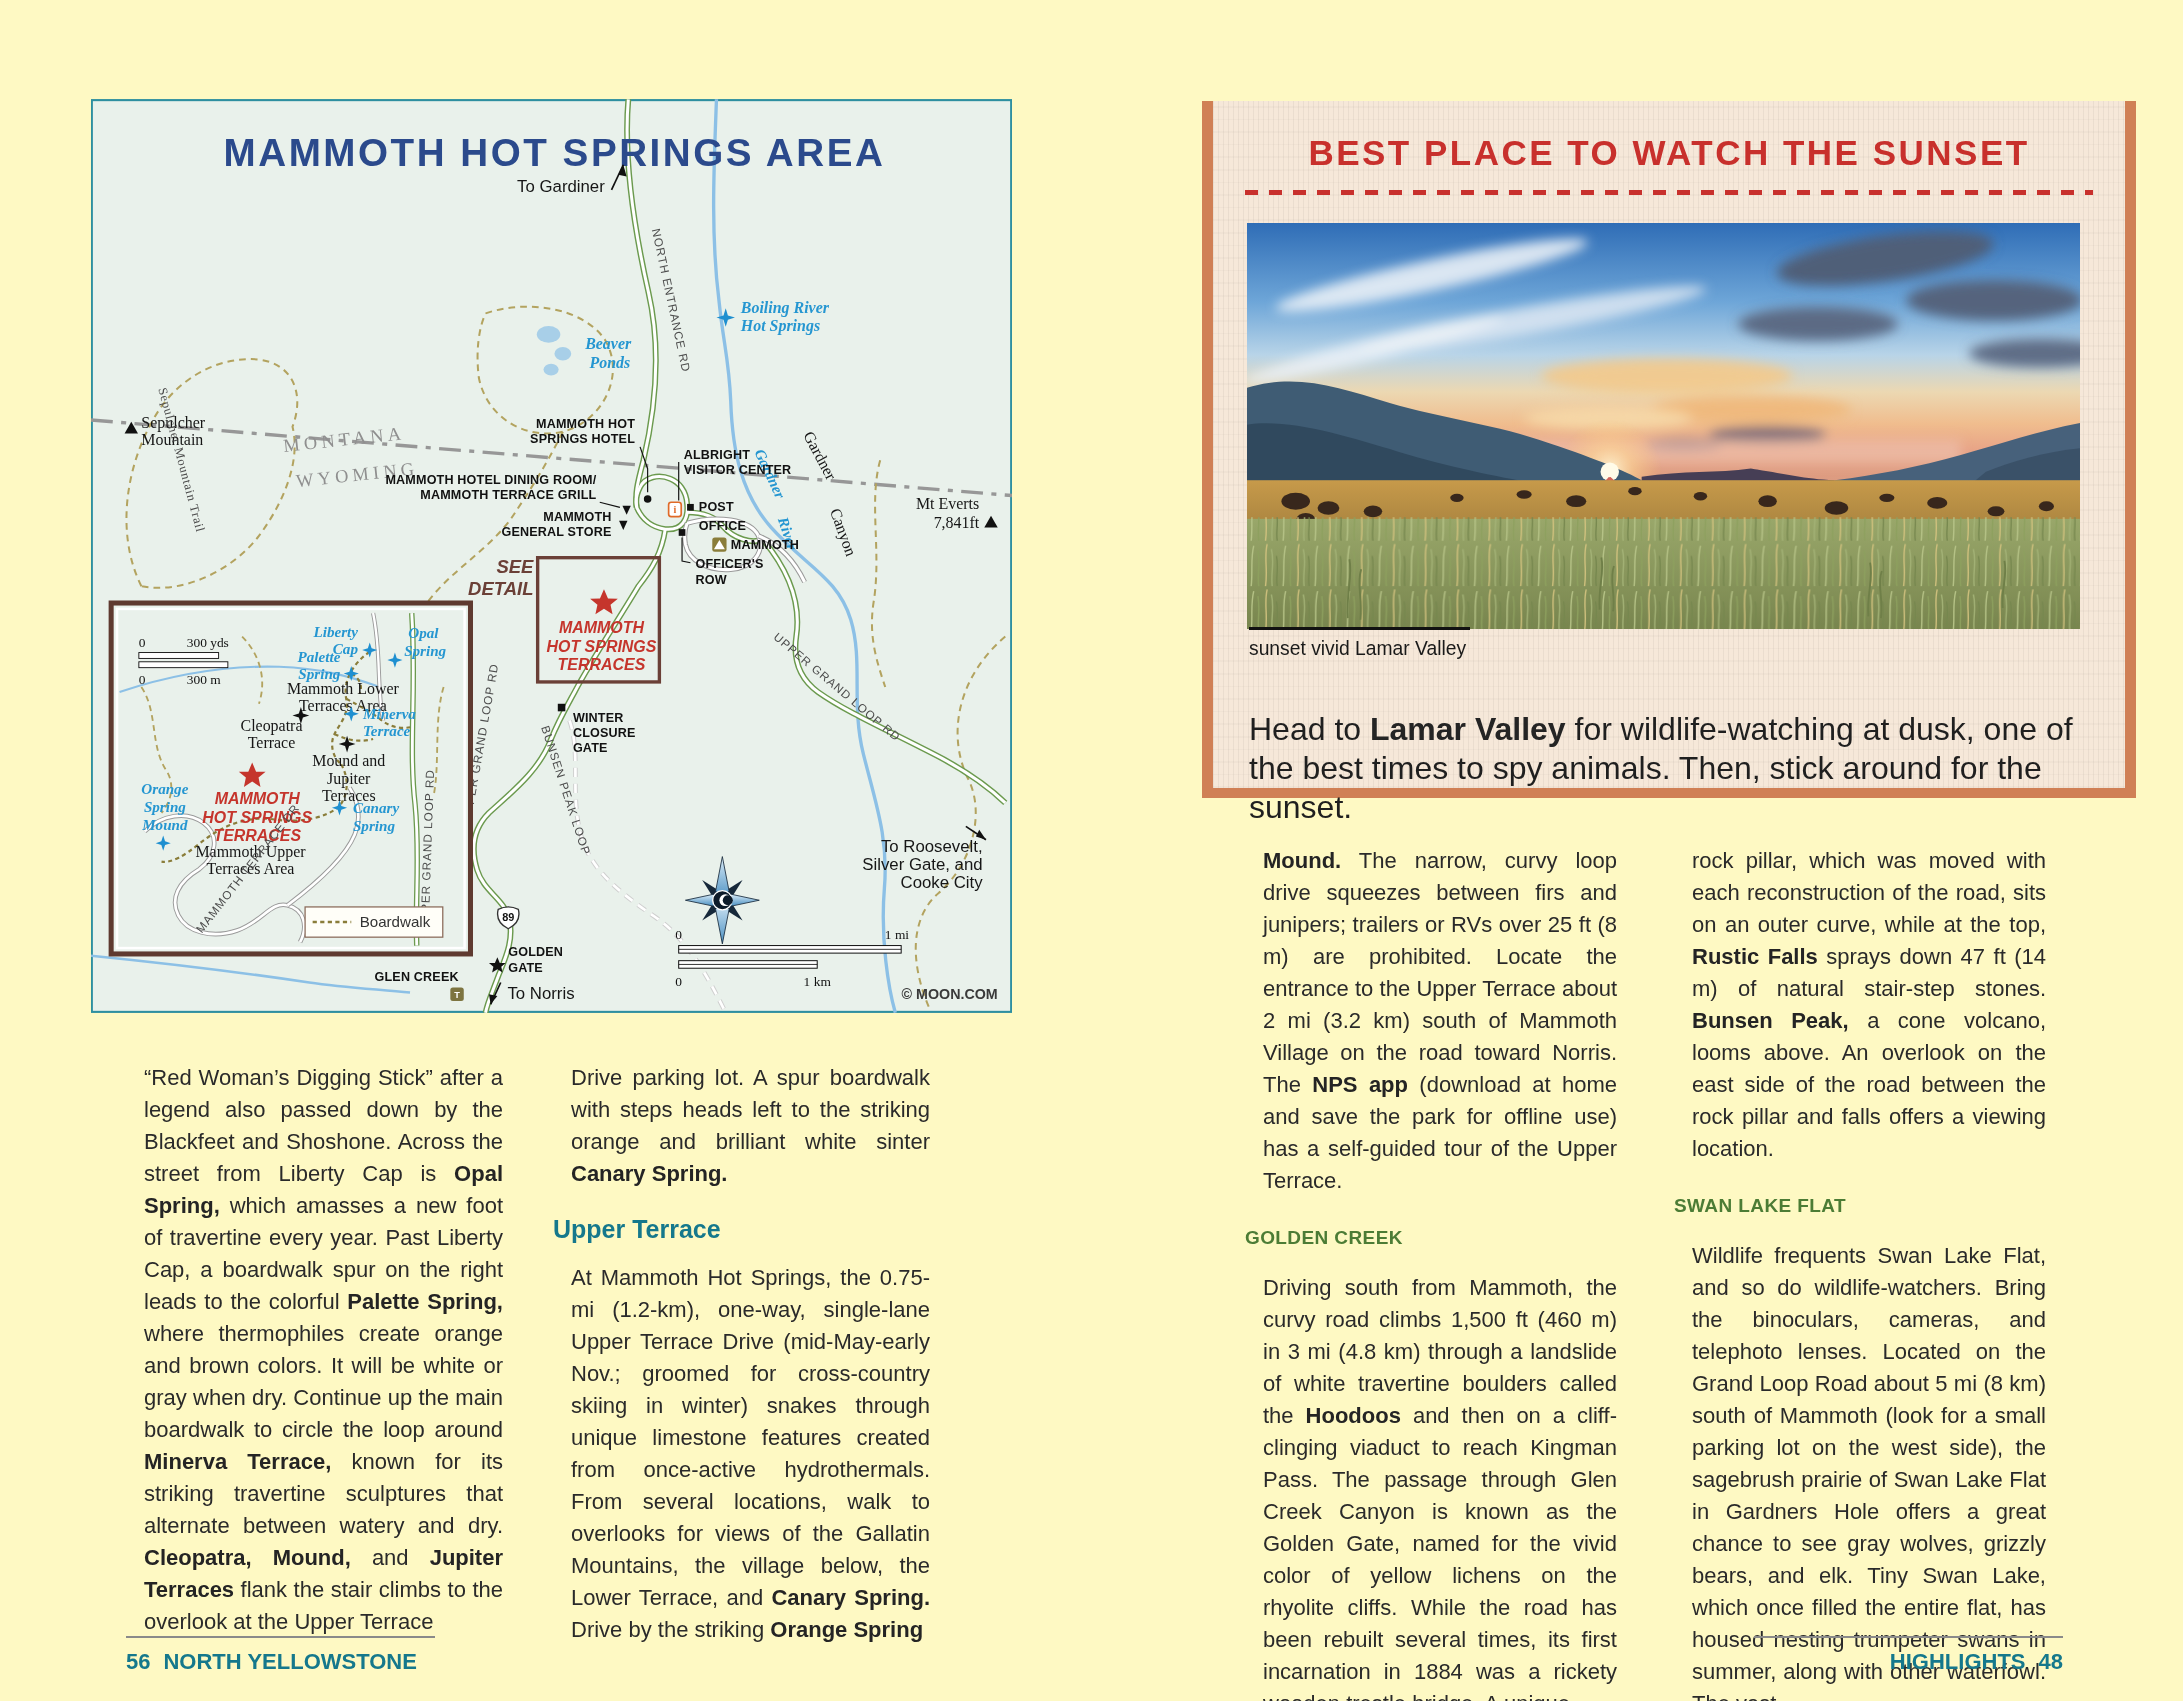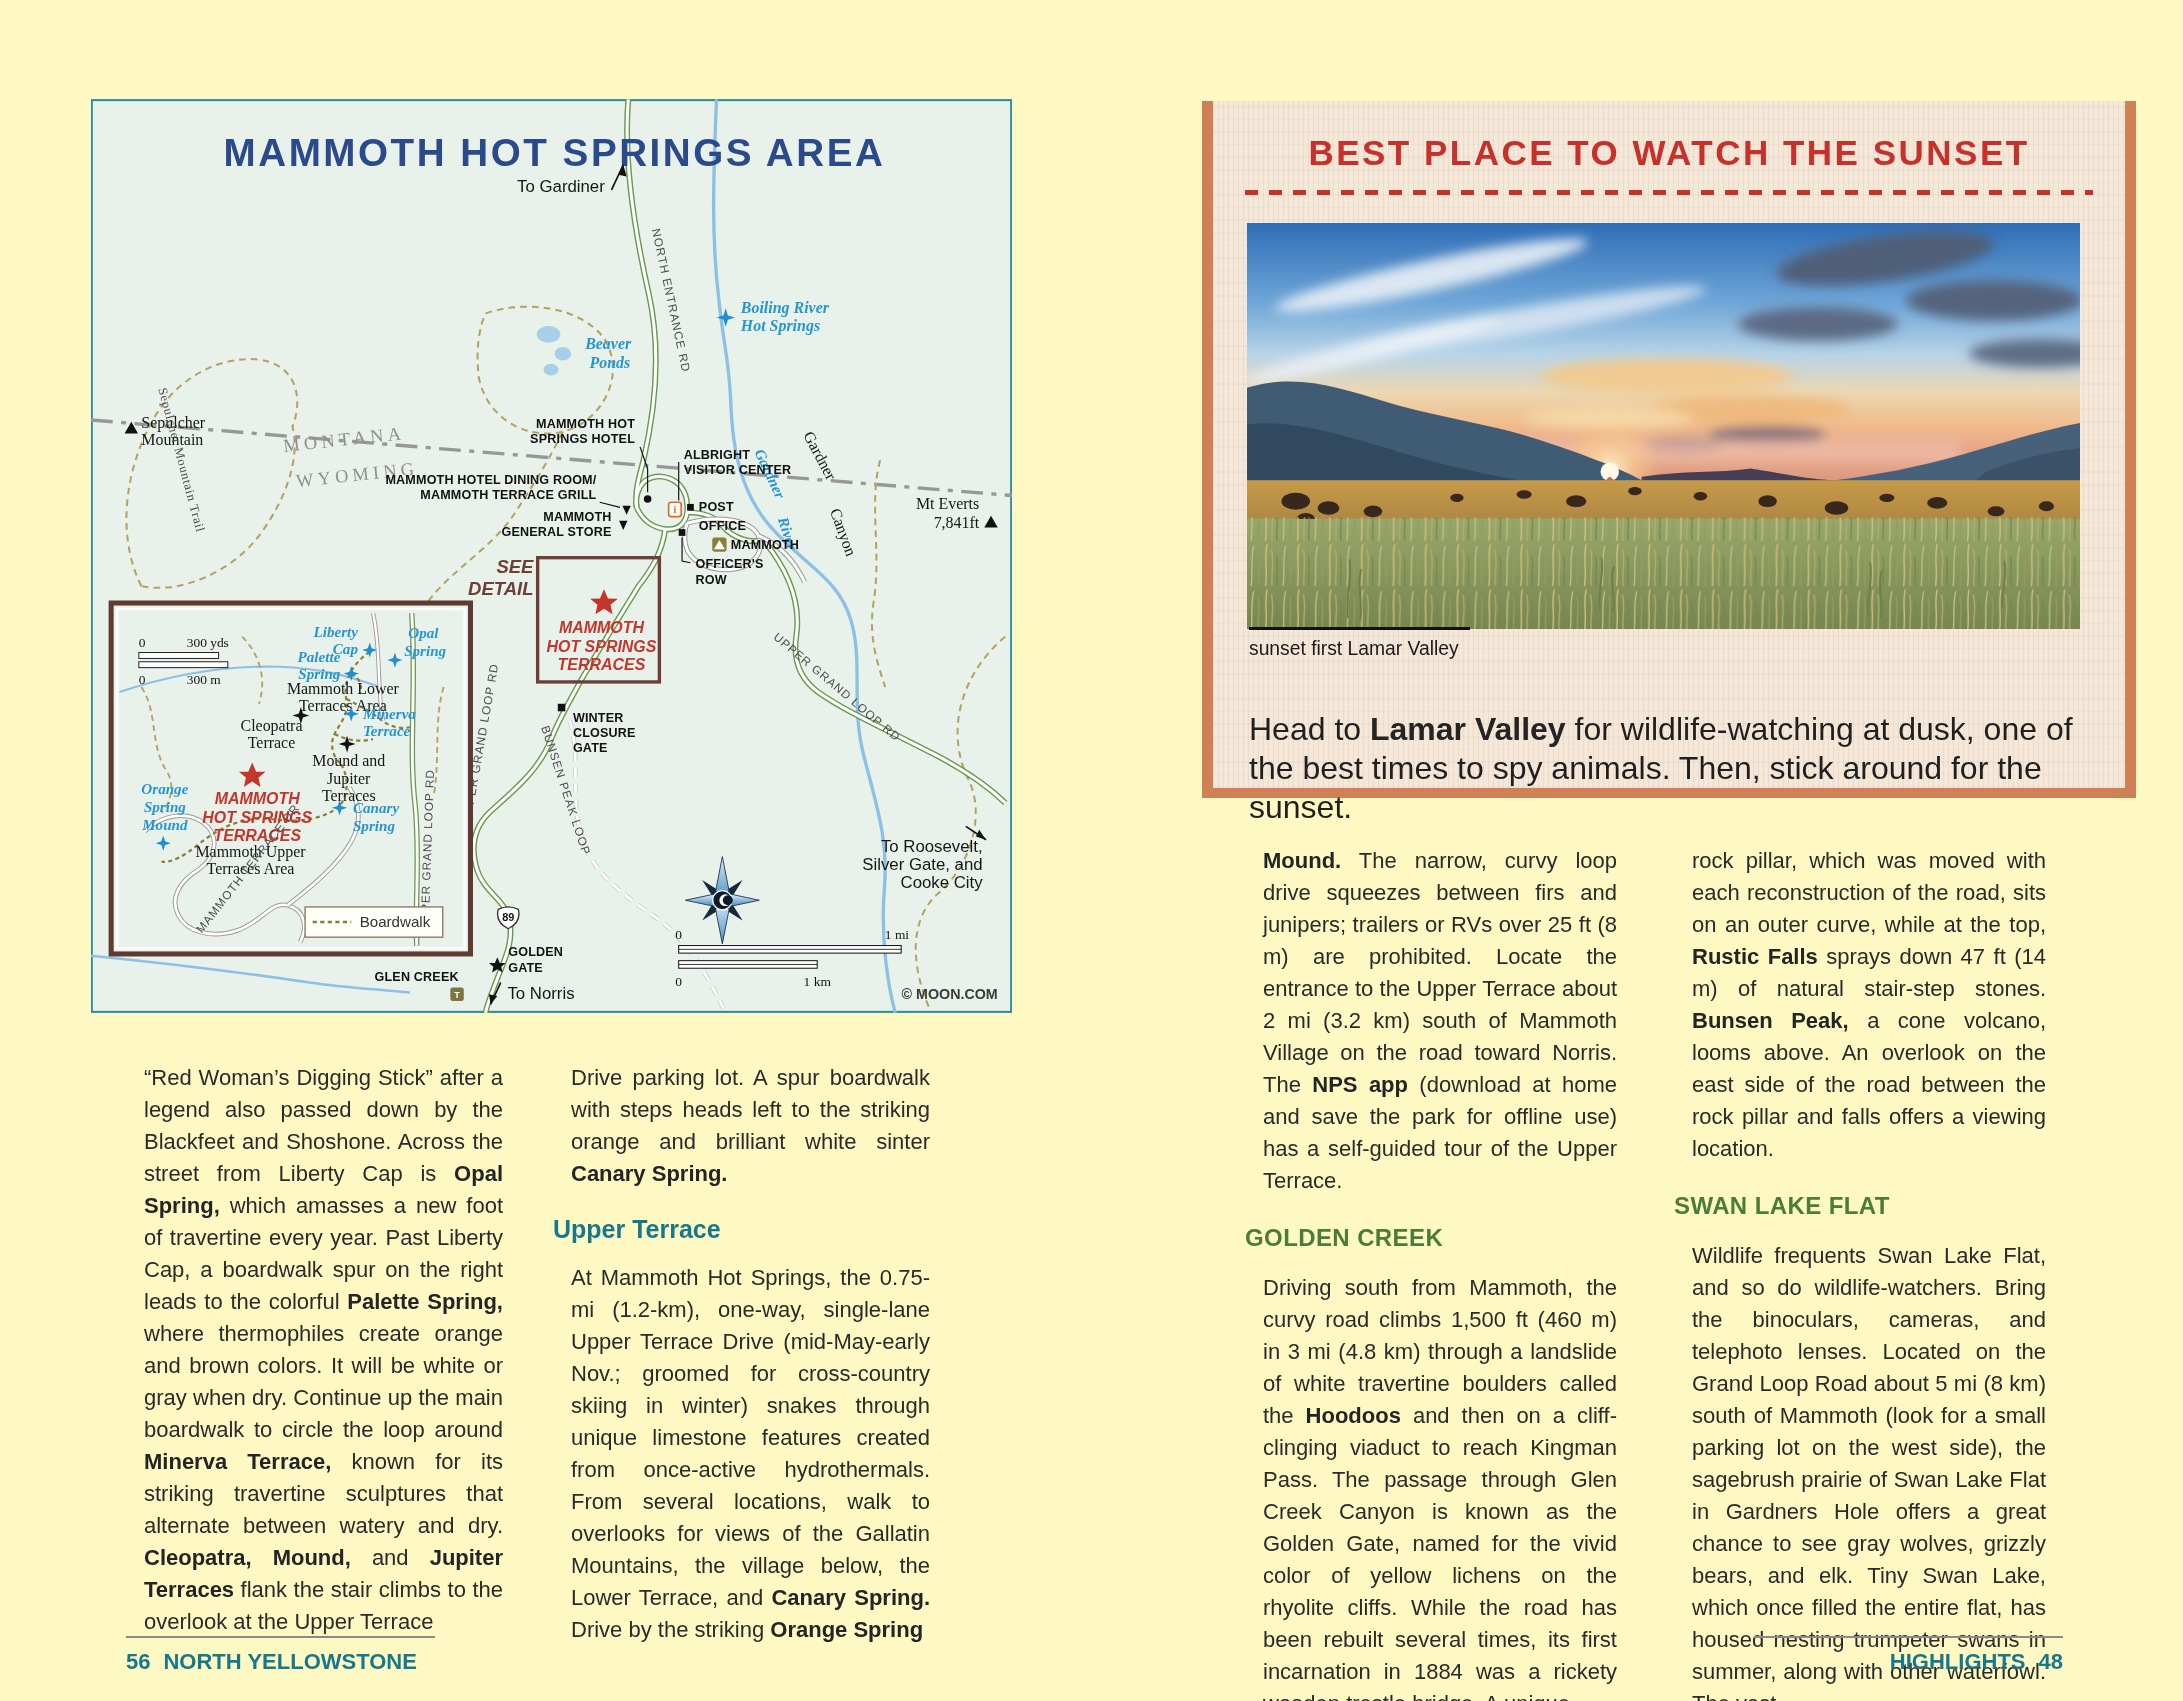--- a/index.html
+++ b/index.html
@@ -23,21 +23,21 @@
   .t-credit{font:700 17px "Liberation Sans",sans-serif;fill:#3a3a3a;}
   .t-scale{font:400 16px "Liberation Serif",serif;fill:#111;}
   .t-legend{font:400 18px "Liberation Sans",sans-serif;fill:#333;}
   .t-shield{font:700 13px "Liberation Sans",sans-serif;fill:#111;}
   .t-icon{font:700 12px "Liberation Serif",serif;fill:#e06a28;}
   .mid{text-anchor:middle;} .end{text-anchor:end;}
   
   .col{position:absolute;width:395px;text-align:justify;font-size:22px;line-height:32px;color:#2a2a2a;}
   .col p{margin:18px;}
   .b{font-weight:700;color:#242424;}
-  .h-green{font-size:24px;line-height:32px;font-weight:700;color:#4c7c35;letter-spacing:0.4px;margin:25px 0 10px 0;text-align:left;}
+  .h-green{font-size:19px;line-height:32px;font-weight:700;color:#4c7c35;letter-spacing:0.4px;margin:25px 0 10px 0;text-align:left;}
   .h-teal{font-size:25px;line-height:30px;font-weight:700;color:#15788c;margin:23.5px 0 8.4px 0;text-align:left;}
   .footer{position:absolute;font-size:22px;font-weight:700;color:#15788c;}
   .footer .rule{height:1.7px;background:#8a8a8a;margin-bottom:11.8px;}
   .footer .ft{display:flex;gap:13px;align-items:baseline;}
   
   .feature-box{position:absolute;left:1202px;top:101px;width:912px;height:687px;
     background-color:#f6e8d9;
     background-image:
       repeating-linear-gradient(90deg,rgba(150,140,130,.12) 0 0.8px,rgba(0,0,0,0) 0.8px 5px),
       repeating-linear-gradient(0deg,rgba(150,140,130,.06) 0 1.7px,rgba(0,0,0,0) 1.7px 12.6px);
@@ -440,21 +440,21 @@
     <rect x="0" y="350" width="992" height="133" fill="url(#grass)" opacity=".95"></rect>
     <g fill="none" stroke="#6f7f48" stroke-width="2.2">
       <path d="M120 470 C118 440 126 420 122 400 M135 472 C138 446 130 430 136 412"></path>
       <path d="M420 460 C418 432 426 416 422 398 M436 462 C439 440 431 424 437 408"></path>
       <path d="M740 468 C738 440 746 424 742 404 M755 470 C758 446 750 430 756 414"></path>
       <path d="M900 458 C898 434 906 420 902 402"></path>
     </g>
   </svg>
   </div>
   <div class="cap-rule"></div>
-  <div class="caption">sunset first Lamar Valley</div>
+  <div class="caption">sunset vivid Lamar Valley</div>
   <div class="lede"><span>Head to </span><span class="b">Lamar Valley</span><span> for wildlife-watching at dusk, one of the best times to spy animals. Then, stick around for the sunset.</span></div>
 
   <div class="col" style="left:1245px;top:827px;width:390px;">
     <p><span class="b">Mound.</span><span> The narrow, curvy loop drive squeezes between firs and junipers; trailers or RVs over 25 ft (8 m) are prohibited. Locate the entrance to the Upper Terrace about 2 mi (3.2 km) south of Mammoth Village on the road toward Norris. The </span><span class="b">NPS app</span><span> (download at home and save the park for offline use) has a self-guided tour of the Upper Terrace.</span></p>
     <div class="h-green">GOLDEN CREEK</div>
     <p><span>Driving south from Mammoth, the curvy road climbs 1,500 ft (460 m) in 3 mi (4.8 km) through a landslide of white travertine boulders called the </span><span class="b">Hoodoos</span><span> and then on a cliff-clinging viaduct to reach Kingman Pass. The passage through Glen Creek Canyon is known as the Golden Gate, named for the vivid color of yellow lichens on the rhyolite cliffs. While the road has been rebuilt several times, its first incarnation in 1884 was a rickety wooden trestle bridge. A unique</span></p>
   </div>
   <div class="col" style="left:1674px;top:827px;width:390px;">
     <p><span>rock pillar, which was moved with each reconstruction of the road, sits on an outer curve, while at the top, </span><span class="b">Rustic Falls</span><span> sprays down 47 ft (14 m) of natural stair-step stones. </span><span class="b">Bunsen Peak,</span><span> a cone volcano, looms above. An overlook on the east side of the road between the rock pillar and falls offers a viewing location.</span></p>
     <div class="h-green">SWAN LAKE FLAT</div>

